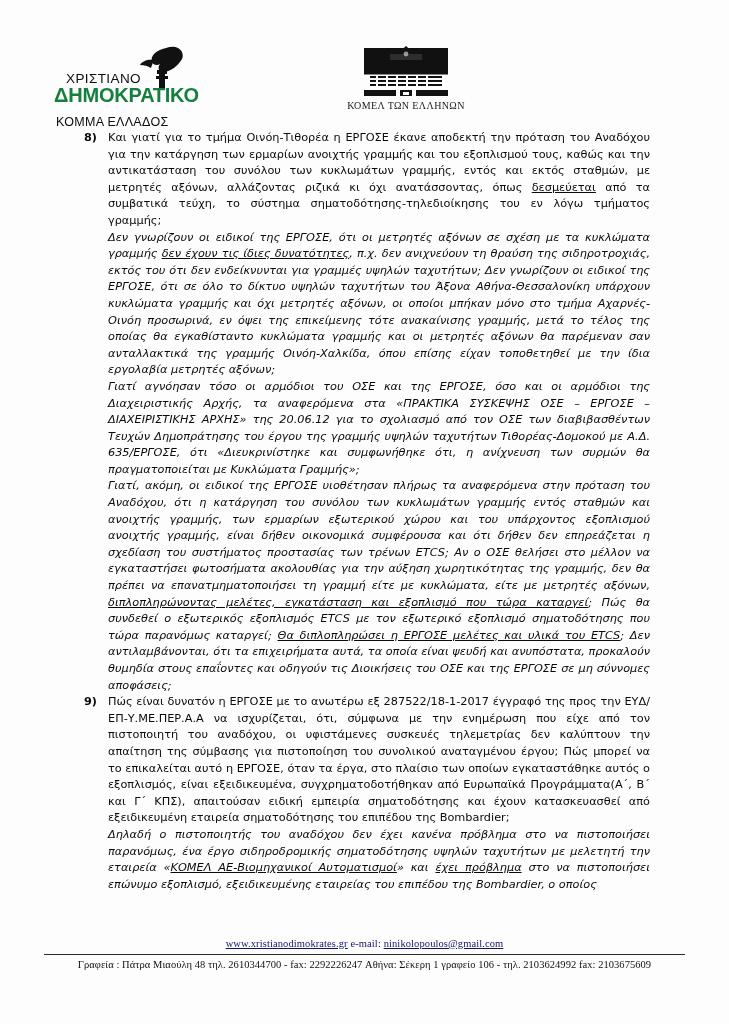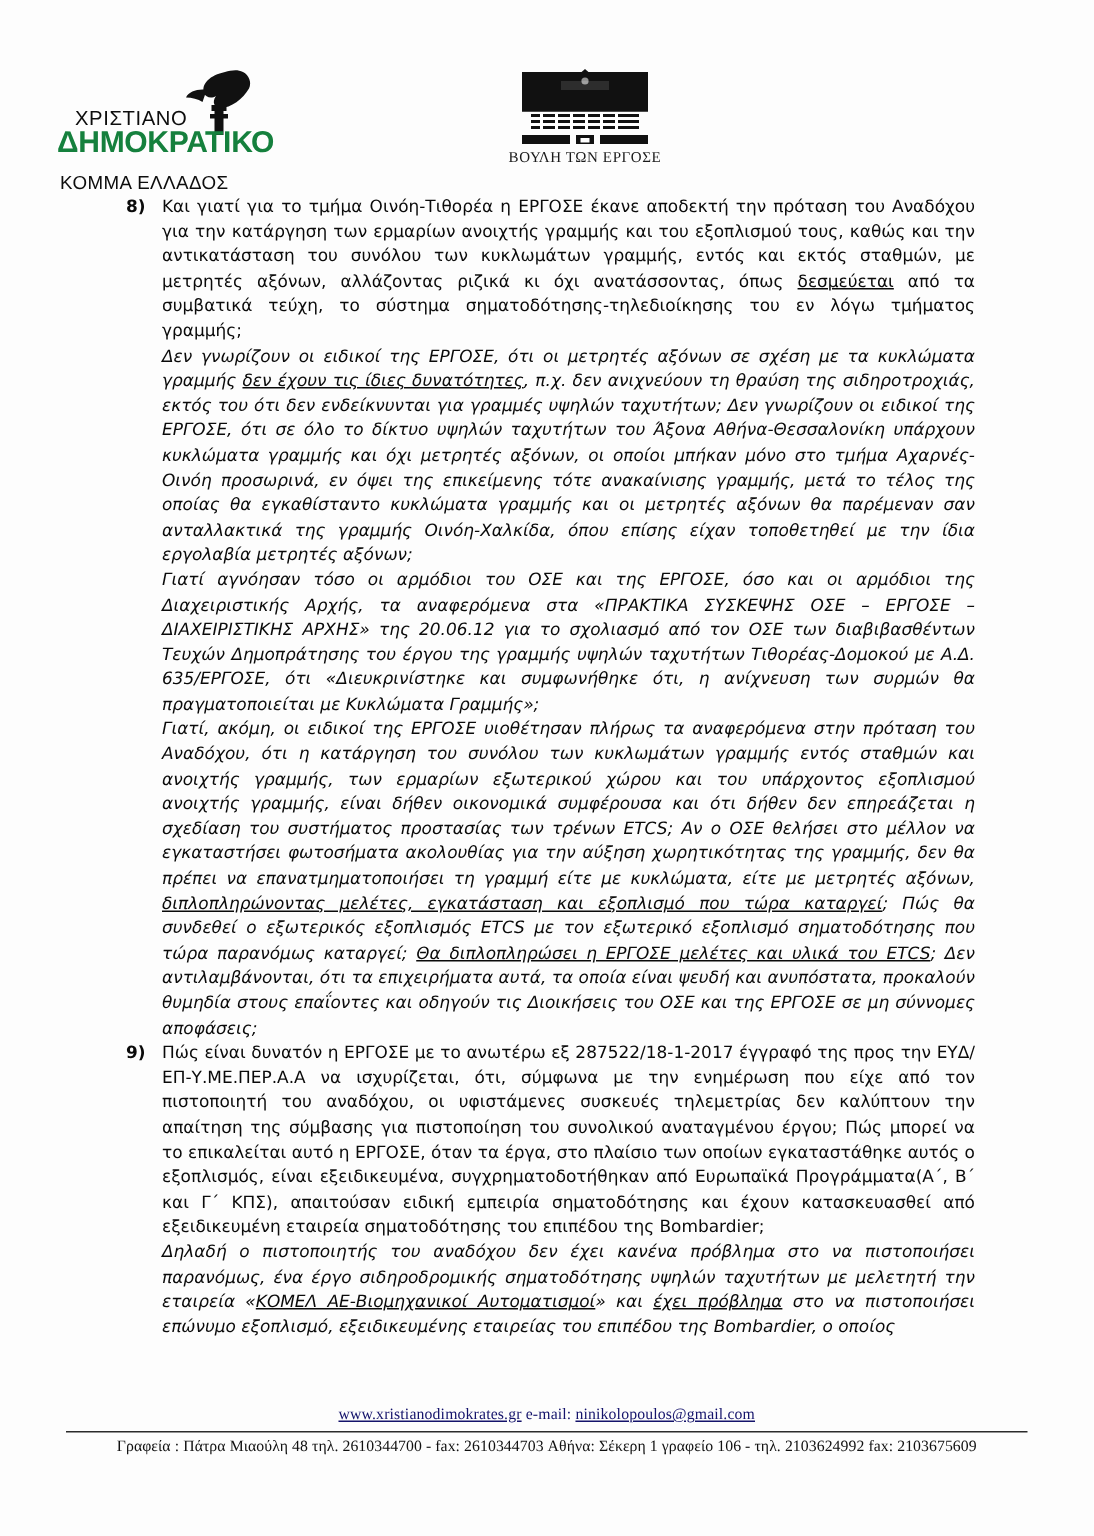--- a/index.html
+++ b/index.html
@@ -20,21 +20,21 @@
     position: absolute;
     inset: 0;
     background: #fdfdfd;
     padding: 0;
   }
 
   
   .header {
     position: absolute;
     top: 42px;
-    left: 0;
+    left: 16px;
     width: 642px;
     height: 80px;
   }
 
   .party-logo {
     position: absolute;
     left: 38px;
     top: 8px;
     width: 200px;
     height: 66px;
@@ -215,21 +215,21 @@
           <rect x="36" y="30" width="2" height="10"></rect>
           <rect x="46" y="30" width="2" height="10"></rect>
           <rect x="56" y="30" width="2" height="10"></rect>
           <rect x="66" y="30" width="2" height="10"></rect>
         </g>
         <polygon points="4,44 36,44 36,50 4,50" fill="#111"></polygon>
         <polygon points="56,44 88,44 88,50 56,50" fill="#111"></polygon>
         <rect x="40" y="44" width="12" height="6" fill="#111"></rect>
         <rect x="43" y="46" width="6" height="3" fill="#fff"></rect>
       </svg>
-      <div class="pl-caption">ΒΟΥΛΗ ΤΩΝ ΕΡΓΟΣΕ</div>
+      <div class="pl-caption">ΚΟΜΕΛ ΤΩΝ ΕΛΛΗΝΩΝ</div>
     </div>
 
   </div>
 
   <div class="content" id="content-root">
       <div class="item">
         <div class="item-marker">8)</div>
         <div class="item-body">
           <p class="para"><span>Και γιατί για το τμήμα Οινόη-Τιθορέα η ΕΡΓΟΣΕ έκανε αποδεκτή  την πρόταση του Αναδόχου για την κατάργηση των ερμαρίων ανοιχτής γραμμής και του εξοπλισμού τους, καθώς και την αντικατάσταση  του συνόλου των κυκλωμάτων γραμμής, εντός και εκτός σταθμών, με μετρητές αξόνων, αλλάζοντας ριζικά κι όχι ανατάσσοντας, όπως </span><span class="u">δεσμεύεται</span><span> από τα συμβατικά τεύχη, το σύστημα σηματοδότησης-τηλεδιοίκησης του εν λόγω τμήματος γραμμής;</span></p>
           <p class="para"><span>Δεν γνωρίζουν οι ειδικοί της ΕΡΓΟΣΕ, ότι οι μετρητές αξόνων σε σχέση με τα κυκλώματα γραμμής </span><span class="u">δεν έχουν τις ίδιες δυνατότητες</span><span>, π.χ. δεν ανιχνεύουν τη θραύση της σιδηροτροχιάς, εκτός του ότι δεν ενδείκνυνται για γραμμές υψηλών ταχυτήτων; Δεν γνωρίζουν οι ειδικοί της ΕΡΓΟΣΕ, ότι σε όλο το δίκτυο υψηλών ταχυτήτων του Άξονα Αθήνα-Θεσσαλονίκη υπάρχουν κυκλώματα γραμμής και όχι μετρητές αξόνων, οι οποίοι μπήκαν μόνο στο τμήμα Αχαρνές-Οινόη προσωρινά, εν όψει της επικείμενης τότε ανακαίνισης γραμμής, μετά το τέλος της οποίας θα εγκαθίσταντο κυκλώματα γραμμής και οι μετρητές αξόνων θα παρέμεναν σαν ανταλλακτικά της γραμμής Οινόη-Χαλκίδα, όπου επίσης είχαν τοποθετηθεί με την ίδια εργολαβία μετρητές αξόνων;</span></p>
@@ -246,16 +246,16 @@
       </div>
     </div>
 
   <div class="footer">
     <div class="footer-web">
       <span class="lnk">www.xristianodimokrates.gr</span>
       <span>e-mail:</span>
       <span class="lnk">ninikolopoulos@gmail.com</span>
     </div>
     <div class="footer-rule"></div>
-    <div class="footer-addr">Γραφεία : Πάτρα Μιαούλη 48 τηλ. 2610344700 - fax: 2610344703 Αθήνα: Σέκερη 1  γραφείο 106 - τηλ. 2103624992 fax: 2103675609</div>
+    <div class="footer-addr">Γραφεία : Πάτρα Μιαούλη 48 τηλ. 2610344700 - fax: 2292226247 Αθήνα: Σέκερη 1  γραφείο 106 - τηλ. 2103624992 fax: 2103675609</div>
   </div>
 
 </div>
 
 </body></html>

